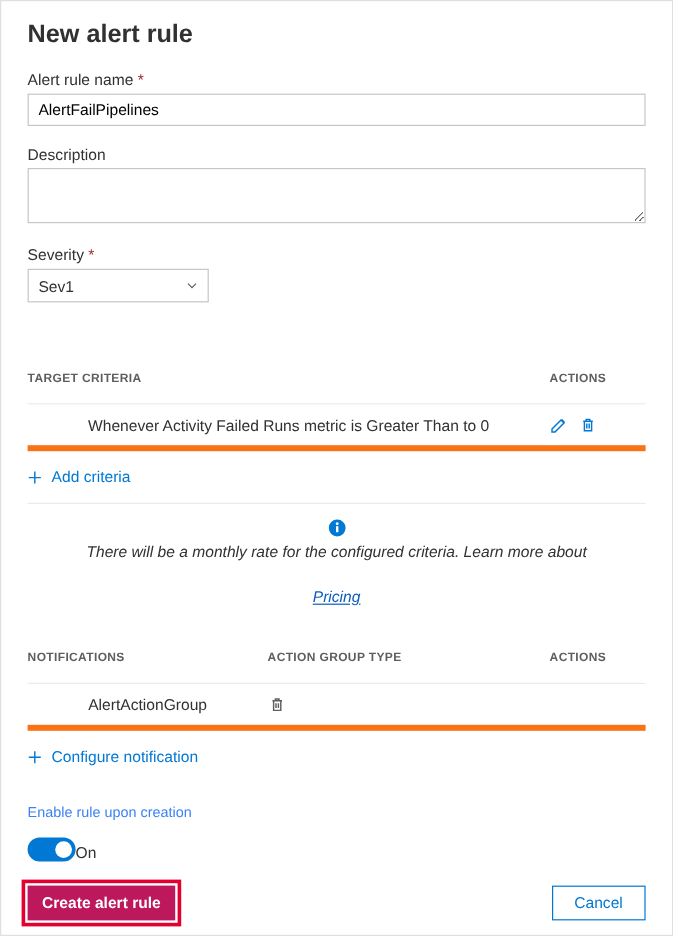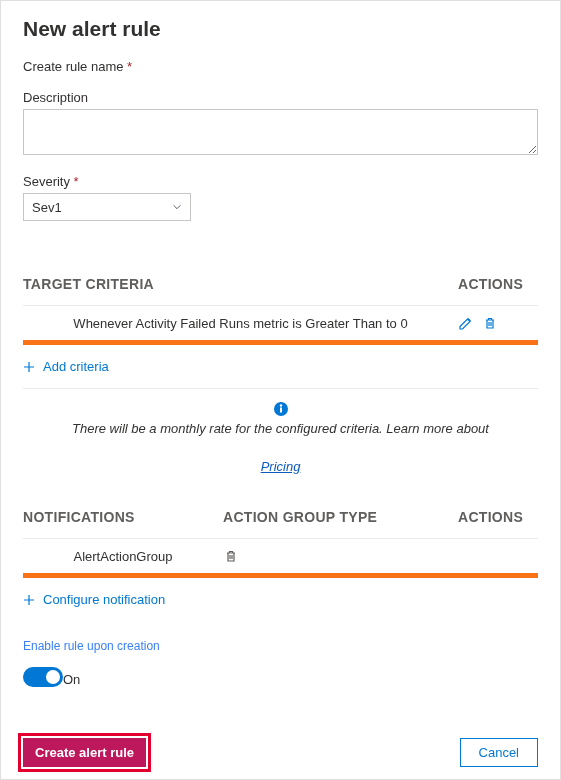--- a/index.html
+++ b/index.html
@@ -43,33 +43,33 @@
     border: 1px solid #c8c6c4;
     padding: 5px 8px;
     font-size: 13px;
     font-family: inherit;
     resize: both;
     outline: none;
   }
   .field-block { margin-bottom: 16px; }
   .select-wrap {
     border: 1px solid #c8c6c4;
-    width: 168px;
+    width: 151px;
     height: 28px;
     display: flex;
     align-items: center;
     padding: 0 8px;
     justify-content: space-between;
     cursor: pointer;
   }
   .chev {
     width: 10px; height: 10px;
   }
   .section-header {
-    font-size: 14px;
+    font-size: 10px;
     font-weight: 600;
     color: #605e5c;
     letter-spacing: 0.3px;
     text-transform: uppercase;
     padding: 8px 0 10px 0;
   }
   .table { width: 100%; }
   .thead-row, .trow {
     display: flex;
     align-items: center;
@@ -162,22 +162,23 @@
   .sep { height: 28px; }
 </style>
 </head>
 <body>
 
 <div class="panel">
   <div class="page-title">New alert rule</div>
 
   <div class="field-block">
     <div class="field-label">
-      <span>Create rule name</span> <span class="req">*</span>
-    </div>
+      <span>Alert rule name</span> <span class="req">*</span>
+    </div>
+    <input class="text-input" type="text" value="AlertFailPipelines" style="">
   </div>
 
   <div class="field-block">
     <div class="field-label">Description</div>
     <textarea class="textarea" style=""></textarea>
   </div>
 
   <div class="field-block">
     <div class="field-label">
       <span>Severity</span> <span class="req">*</span>

